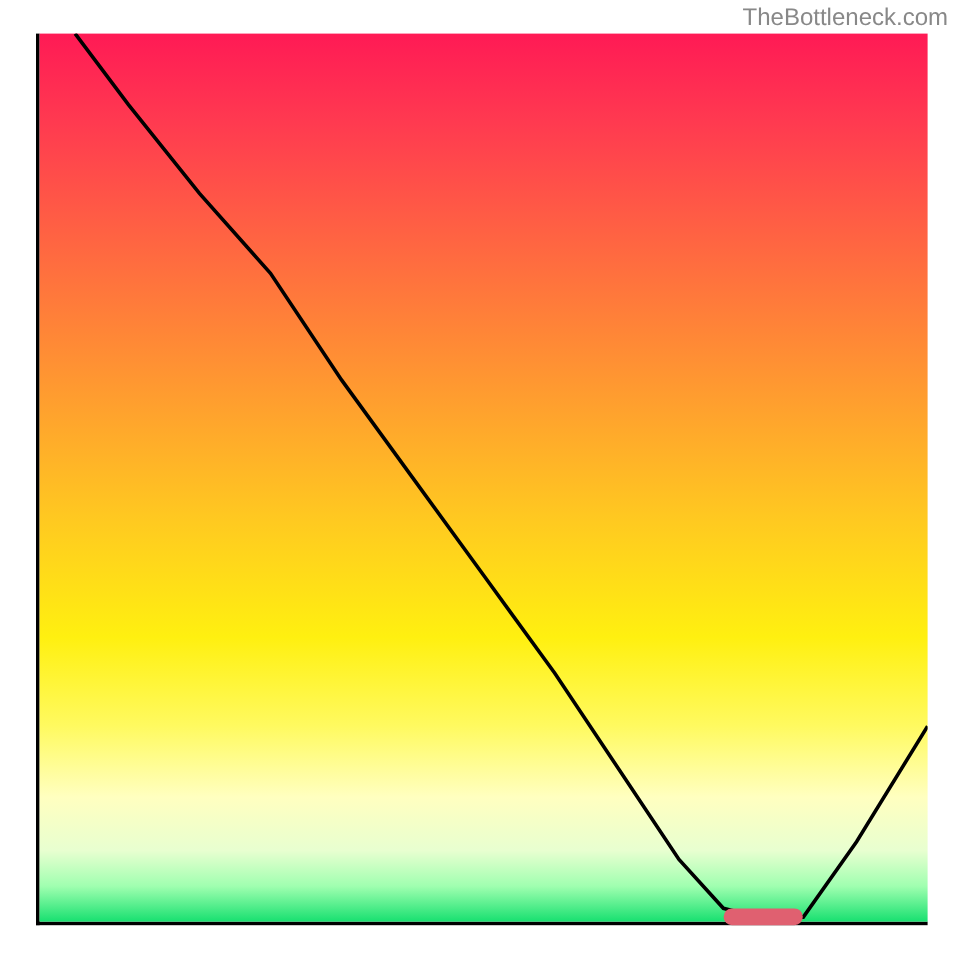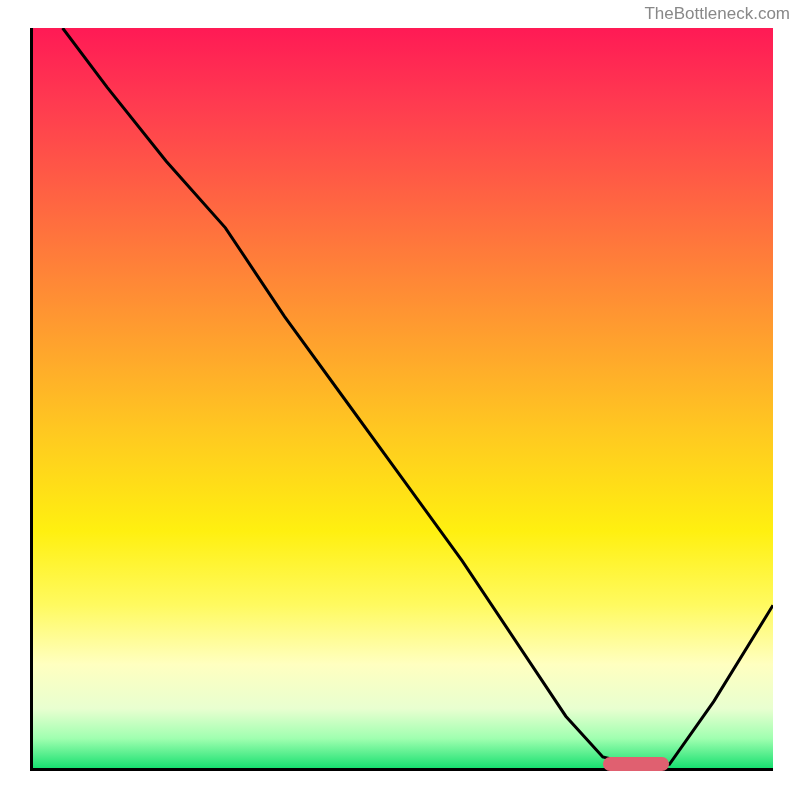--- a/index.html
+++ b/index.html
@@ -9,21 +9,21 @@
     height: 800px;
     background: #ffffff;
     font-family: Arial, sans-serif;
     position: relative;
   }
   .watermark {
     position: absolute;
     top: 4px;
     right: 10px;
     color: #888;
-    font-size: 17px;
+    font-size: 20px;
     font-family: Arial, sans-serif;
     z-index: 10;
   }
   .plot-area {
     position: absolute;
     left: 30px;
     top: 28px;
     width: 740px;
     height: 740px;
     border-left: 3px solid #000;

